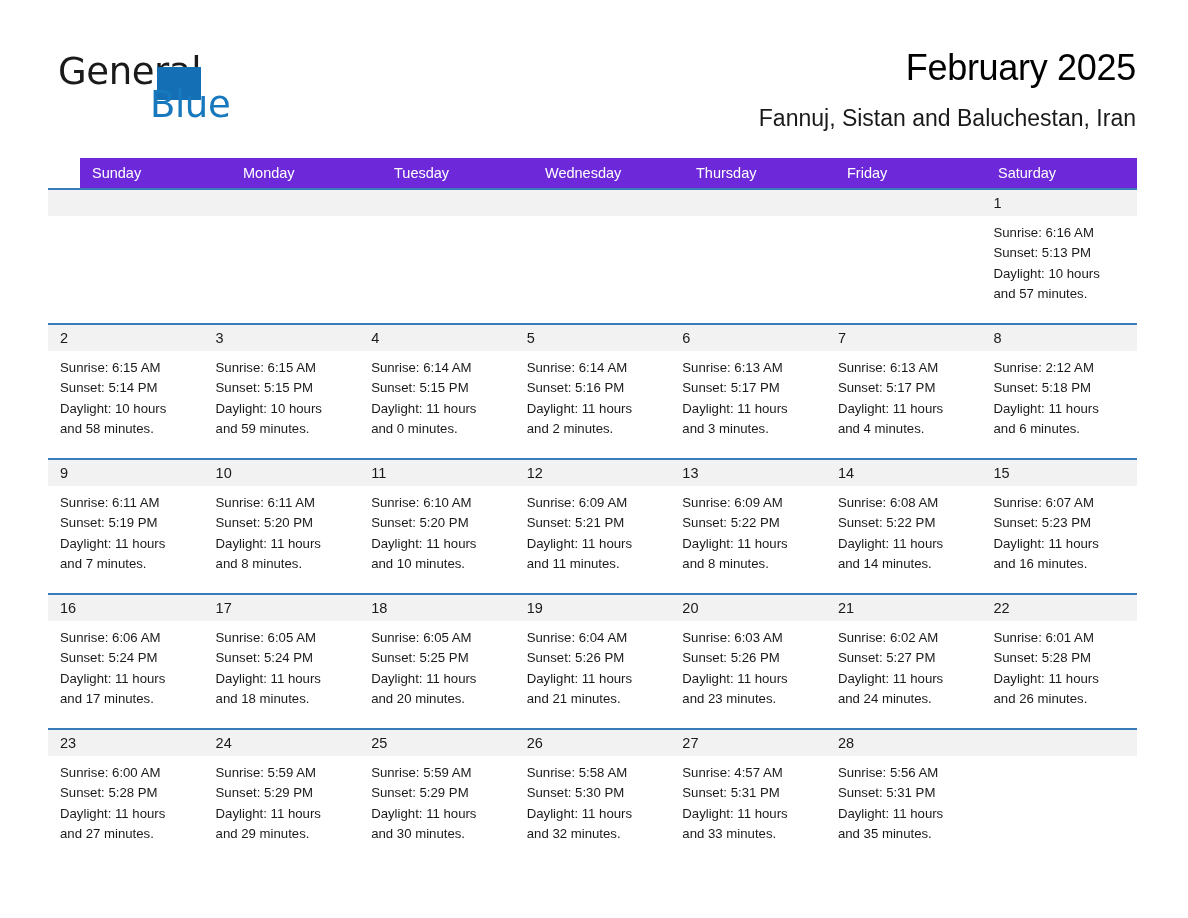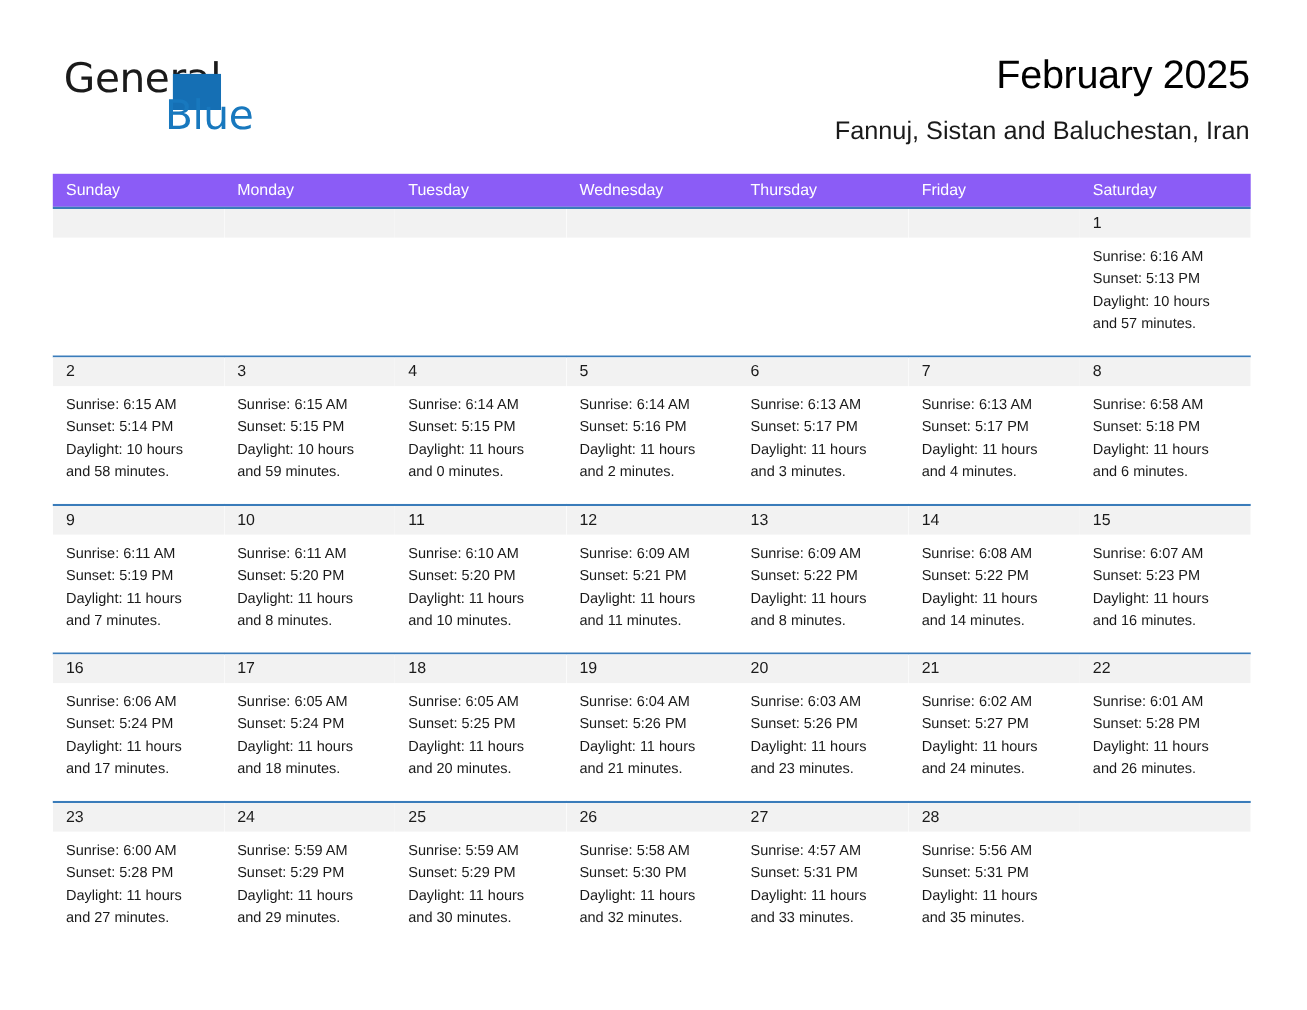--- a/index.html
+++ b/index.html
@@ -96,22 +96,23 @@
   
   .calendar {
     position: absolute;
     left: 48px;
     top: 158px;
     width: 1089px;
   }
 
   .weekday-row {
     display: flex;
-    background: #8b5cf6;
+    background: #6d28d9;
     height: 30px;
+    margin-left: 32px;
   }
   .weekday-cell {
     flex: 1 1 0;
     color: #ffffff;
     font-size: 14.5px;
     line-height: 30px;
     padding-left: 12px;
     white-space: nowrap;
   }
 
@@ -295,21 +296,21 @@
               <div>Sunset: 5:17 PM</div>
               <div>Daylight: 11 hours</div>
               <div>and 4 minutes.</div>
             </div>
           </div>
           <div class="day-cell filled">
             <div class="date-band">
               <div class="day-num">8</div>
             </div>
             <div class="day-info">
-              <div>Sunrise: 6:58 AM</div>
+              <div>Sunrise: 2:12 AM</div>
               <div>Sunset: 5:18 PM</div>
               <div>Daylight: 11 hours</div>
               <div>and 6 minutes.</div>
             </div>
           </div>
         </div>
         <div class="week-row">
           <div class="day-cell filled">
             <div class="date-band">
               <div class="day-num">9</div>

